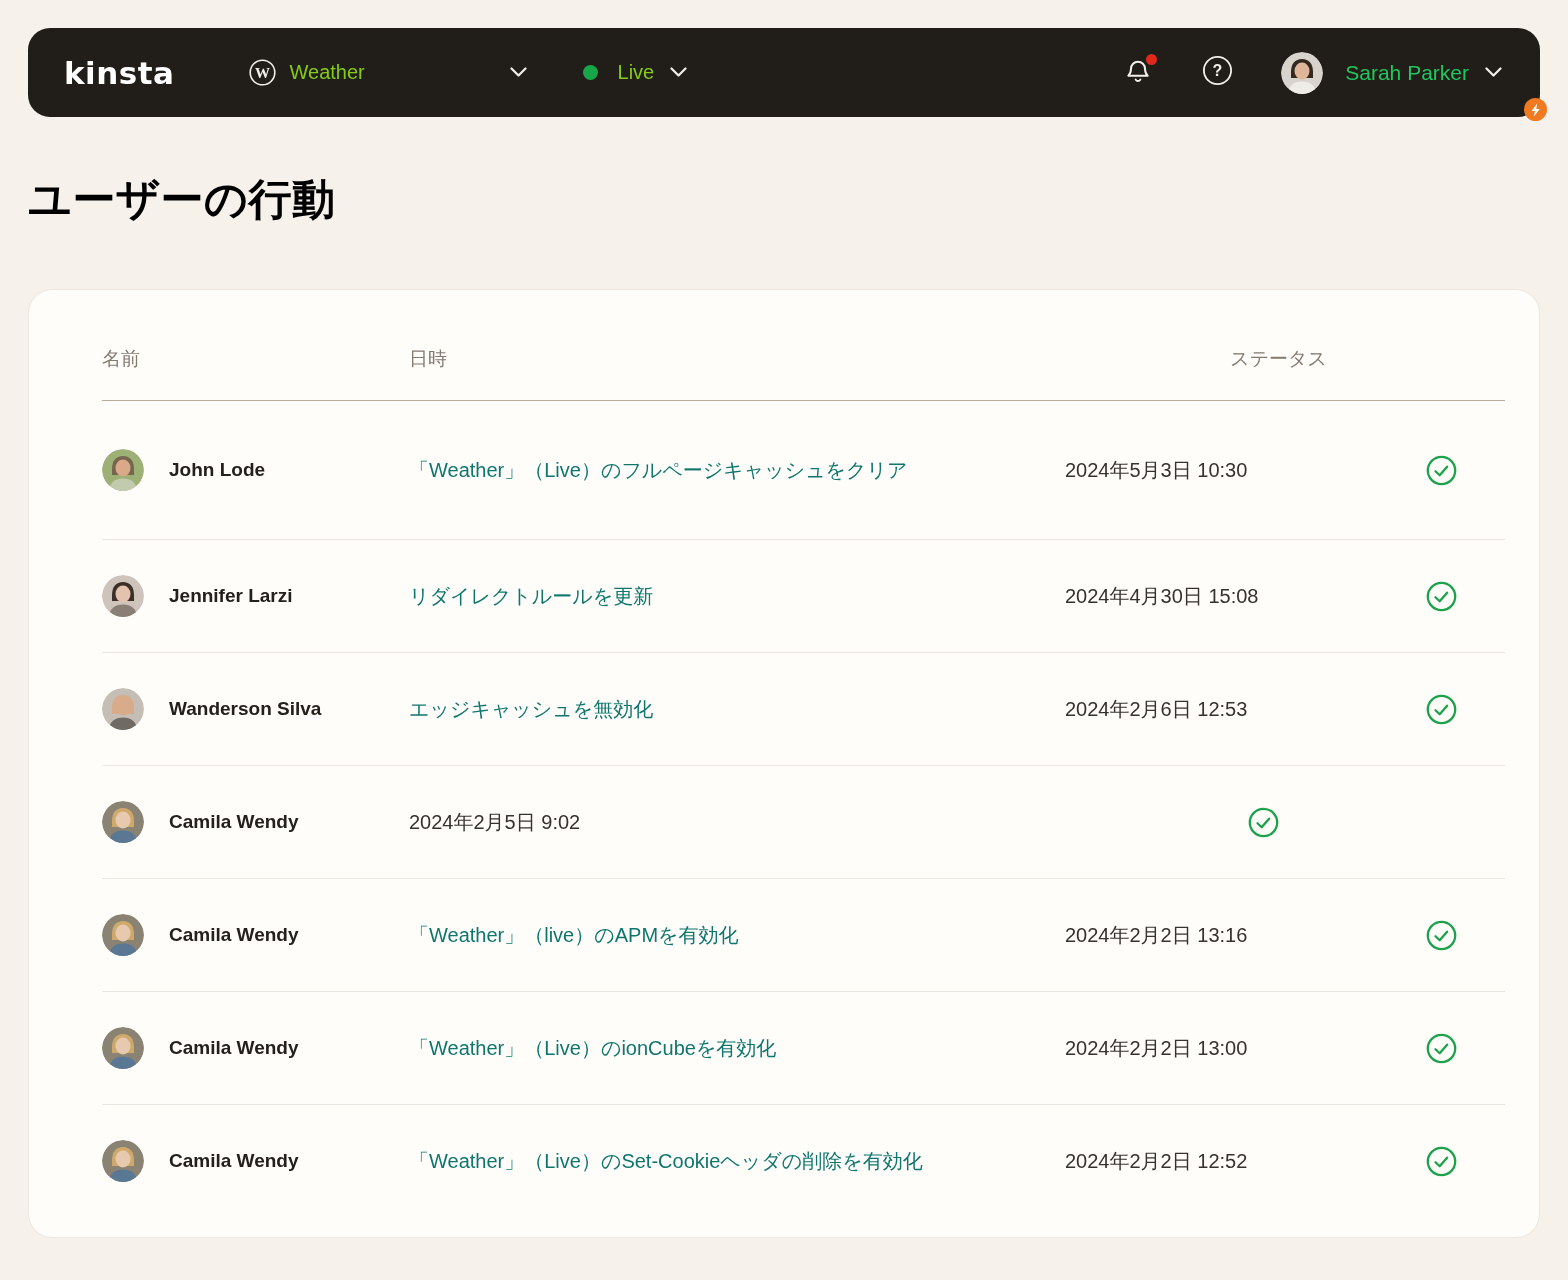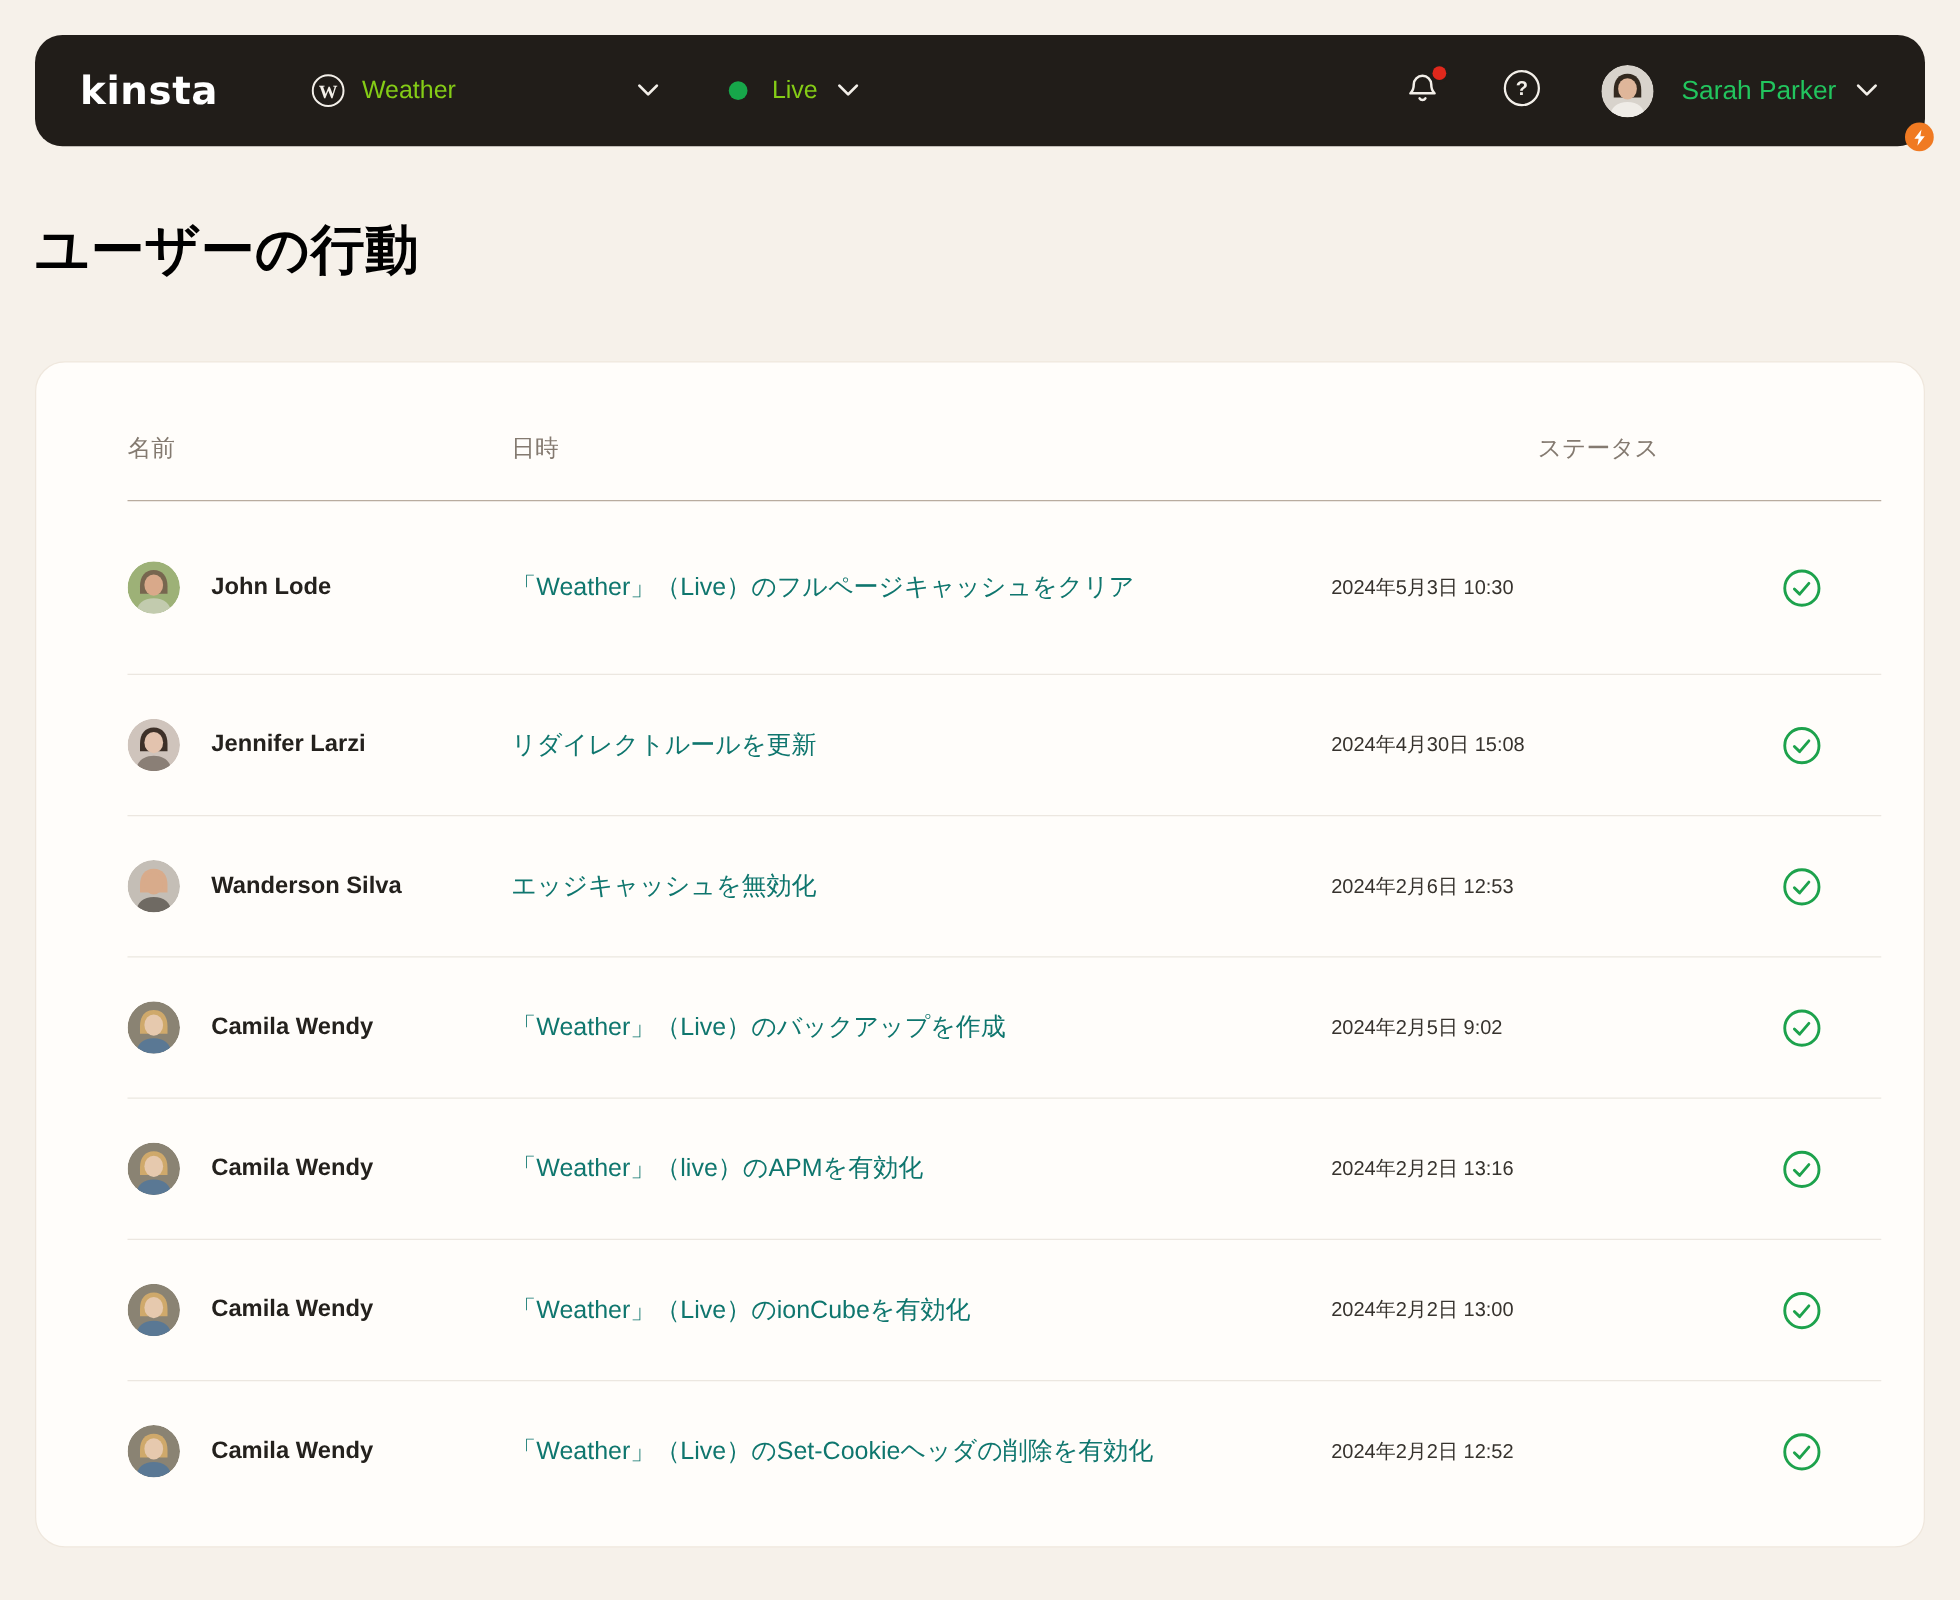--- a/index.html
+++ b/index.html
@@ -103,21 +103,21 @@
     font-weight: 400;
   }
   .th.right { text-align: right; }
   .trow { min-height: 113px; }
   .trow.first { min-height: 138px; }
   .trow + .trow { border-top: 1px solid #ece7e0; }
   .name-cell { display: flex; align-items: center; gap: 12px; }
   .row-avatar { width: 42px; height: 42px; border-radius: 50%; flex: 0 0 42px; display: block; }
   .row-name { font-size: 19px; font-weight: 700; color: #24211d; margin-left: 13px; }
   .action-cell { font-size: 20px; color: #0f766e; padding-right: 135px; line-height: 1.7; }
-  .date-cell { font-size: 16px; color: #36322d; }
+  .date-cell { font-size: 20px; color: #36322d; }
   .status-cell { display: flex; justify-content: flex-end; padding-right: 48px; }
   .success-icon { display: flex; color: #1da24c; }
 </style>
 </head>
 <body>
 
 <svg width="0" height="0" style="position:absolute">
   <defs>
     <clipPath id="av-clip">
         <circle cx="21" cy="21" r="21"></circle>
@@ -289,21 +289,20 @@
       <svg class="row-avatar" viewBox="0 0 42 42">
         <g clip-path="url(#av-clip)">
           <rect class="av-bg" width="42" height="42" fill="#8a8373"></rect>
           <path class="av-hair" d="M10 20c0-8 4-13 11-13s11 5 11 13v6H10z" fill="#cfa96b"></path>
           <ellipse class="av-skin" cx="21" cy="19" rx="7.5" ry="8.5" fill="#e6c9ae"></ellipse>
           <path class="av-shirt" d="M7 42c0-8 6-12.5 14-12.5S35 34 35 42z" fill="#5a7894"></path>
         </g>
       </svg>
       <span class="row-name">Camila Wendy</span>
     </div>
-    <div class="action-cell">「Weather」（Live）のバックアップを作成</div>
     <div class="date-cell">2024年2月5日 9:02</div>
     <div class="status-cell">
       <span class="success-icon" style="color: rgb(29, 162, 76);">
         <svg width="31" height="31" viewBox="0 0 31 31" fill="none">
           <circle cx="15.5" cy="15.5" r="13.7" stroke="currentColor" stroke-width="2.3"></circle>
           <path d="M9.5 16.2l4.2 4.1 7.4-8.6" stroke="currentColor" stroke-width="2.3" stroke-linecap="round" stroke-linejoin="round"></path>
         </svg>
       </span>
     </div>
   </div>

